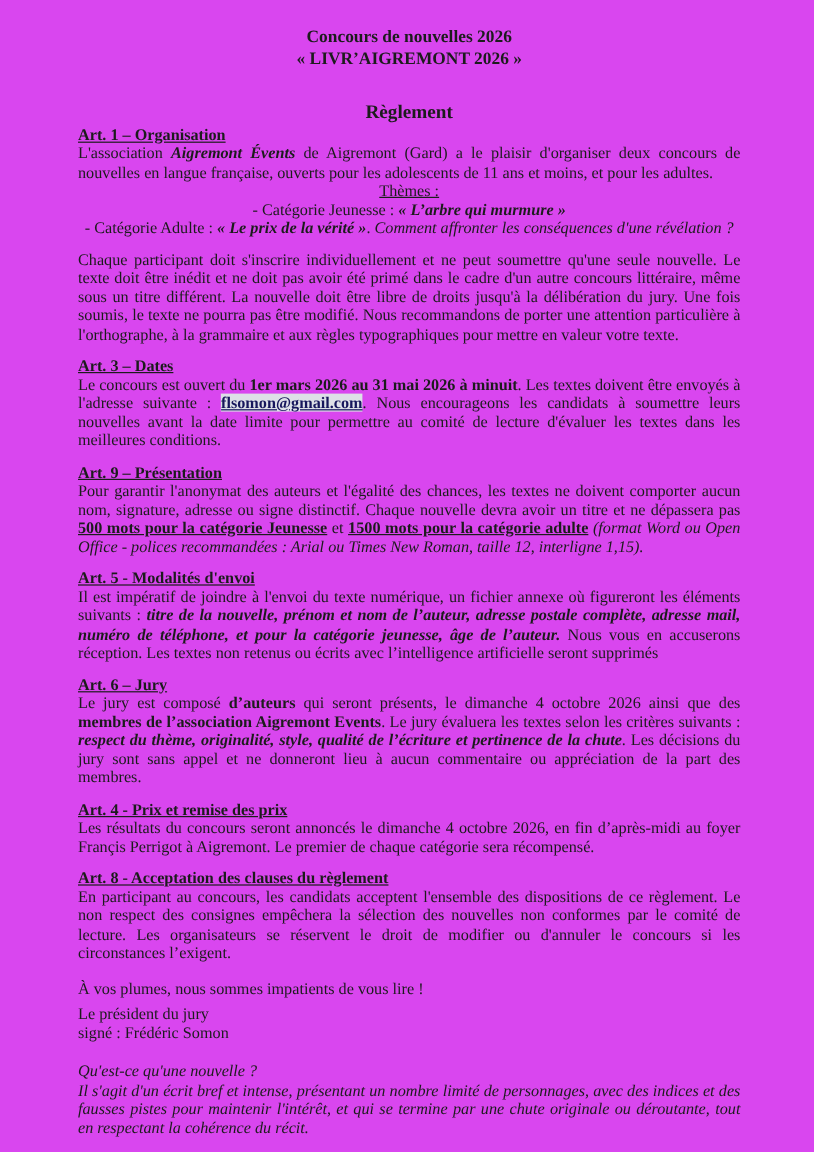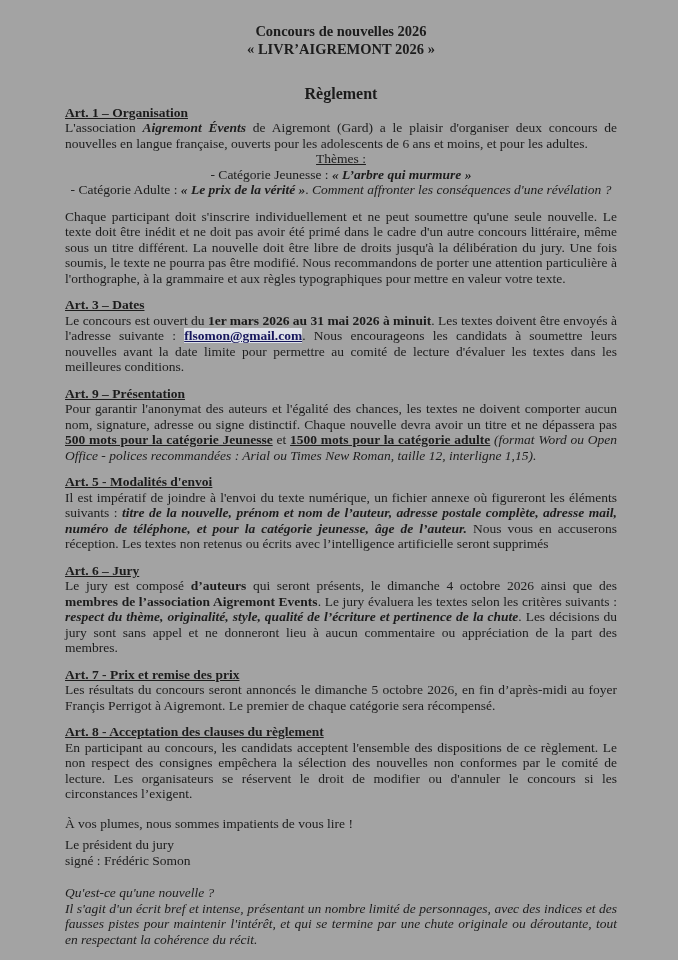--- a/index.html
+++ b/index.html
@@ -3,21 +3,21 @@
 <meta charset="utf-8">
 <style>
   html, body {
     margin: 0;
     padding: 0;
     background: #ffffff;
   }
   .page {
     width: 678px;
     height: 960px;
-    background: #a3a3a3;
+    background: #d946ef;
     color: #1c1c1c;
     font-family: "Liberation Serif", "DejaVu Serif", serif;
     box-sizing: border-box;
     padding: 23px 61px 0 65px;
     overflow: hidden;
   }
   .doc-title {
     text-align: center;
     font-weight: bold;
     font-size: 14.5px;
@@ -89,21 +89,21 @@
 
   <div class="doc-title">Concours de nouvelles 2026</div>
   <div class="doc-title">« LIVR’AIGREMONT 2026 »</div>
 
   <div class="doc-subtitle">Règlement</div>
 
   <div class="articles">
 
     <section class="article">
       <h3 class="art-heading">Art. 1 – Organisation</h3>
-      <p class="rich"><span>L'association </span><span class="b i">Aigremont Évents</span><span> de Aigremont (Gard) a le plaisir d'organiser deux concours de nouvelles en langue française, ouverts pour les adolescents de 6 ans et moins, et pour les adultes.</span></p>
+      <p class="rich"><span>L'association </span><span class="b i">Aigremont Évents</span><span> de Aigremont (Gard) a le plaisir d'organiser deux concours de nouvelles en langue française, ouverts pour les adolescents de 11 ans et moins, et pour les adultes.</span></p>
       <p class="rich nojust"><span class="u">Thèmes :</span></p>
       <p class="rich nojust"><span>- Catégorie Jeunesse : </span><span class="b i">« L’arbre qui murmure »</span></p>
       <p class="rich nojust"><span>- Catégorie Adulte : </span><span class="b i">« Le prix de la vérité »</span><span>. </span><span class="i">Comment affronter les conséquences d'une révélation ?</span></p>
     </section>
 
     <section class="article">
       <p class="rich"><span>Chaque participant doit s'inscrire individuellement et ne peut soumettre qu'une seule nouvelle.  Le texte doit être inédit et ne doit pas avoir été primé dans le cadre d'un autre concours littéraire, même sous un titre différent. La nouvelle doit être libre de droits jusqu'à la délibération du jury. Une fois soumis, le texte ne pourra pas être modifié. Nous recommandons de porter une attention particulière à l'orthographe, à la grammaire et aux règles typographiques pour mettre en valeur votre texte.</span></p>
     </section>
 
     <section class="article">
@@ -120,22 +120,22 @@
       <h3 class="art-heading">Art. 5 - Modalités d'envoi</h3>
       <p class="rich"><span>Il est impératif de joindre à l'envoi du texte numérique, un fichier annexe où figureront les éléments suivants : </span><span class="b i">titre de la nouvelle, prénom et nom de l’auteur, adresse postale complète, adresse mail, numéro de téléphone, et pour la catégorie jeunesse, âge de l’auteur.</span><span> Nous vous en accuserons réception. Les textes non retenus ou écrits avec l’intelligence artificielle seront supprimés</span></p>
     </section>
 
     <section class="article">
       <h3 class="art-heading">Art. 6 – Jury</h3>
       <p class="rich"><span>Le jury est composé </span><span class="b">d’auteurs</span><span> qui seront présents, le dimanche 4 octobre 2026 ainsi que des </span><span class="b">membres de l’association Aigremont Events</span><span>. Le jury évaluera les textes selon les critères suivants : </span><span class="b i">respect du thème, originalité, style, qualité de l’écriture et pertinence de la chute</span><span>. Les décisions du jury sont sans appel et ne donneront lieu à aucun commentaire ou appréciation de la part des membres.</span></p>
     </section>
 
     <section class="article">
-      <h3 class="art-heading">Art. 7 - Prix et remise des prix</h3>
-      <p class="rich"><span>Les résultats du concours seront annoncés le dimanche 5 octobre 2026, en fin d’après-midi au foyer Françis Perrigot à Aigremont. Le premier de chaque catégorie sera récompensé.</span></p>
+      <h3 class="art-heading">Art. 4 - Prix et remise des prix</h3>
+      <p class="rich"><span>Les résultats du concours seront annoncés le dimanche 4 octobre 2026, en fin d’après-midi au foyer Françis Perrigot à Aigremont. Le premier de chaque catégorie sera récompensé.</span></p>
     </section>
 
     <section class="article">
       <h3 class="art-heading">Art. 8 - Acceptation des clauses du règlement</h3>
       <p class="rich"><span>En participant au concours, les candidats acceptent l'ensemble des dispositions de ce règlement. Le non respect des consignes empêchera la sélection des nouvelles non conformes par le comité de lecture.  Les organisateurs se réservent le droit de modifier ou d'annuler le concours si les circonstances l’exigent.</span></p>
     </section>
 
   </div>
 
   <p class="closing">À vos plumes, nous sommes impatients de vous lire !</p>

